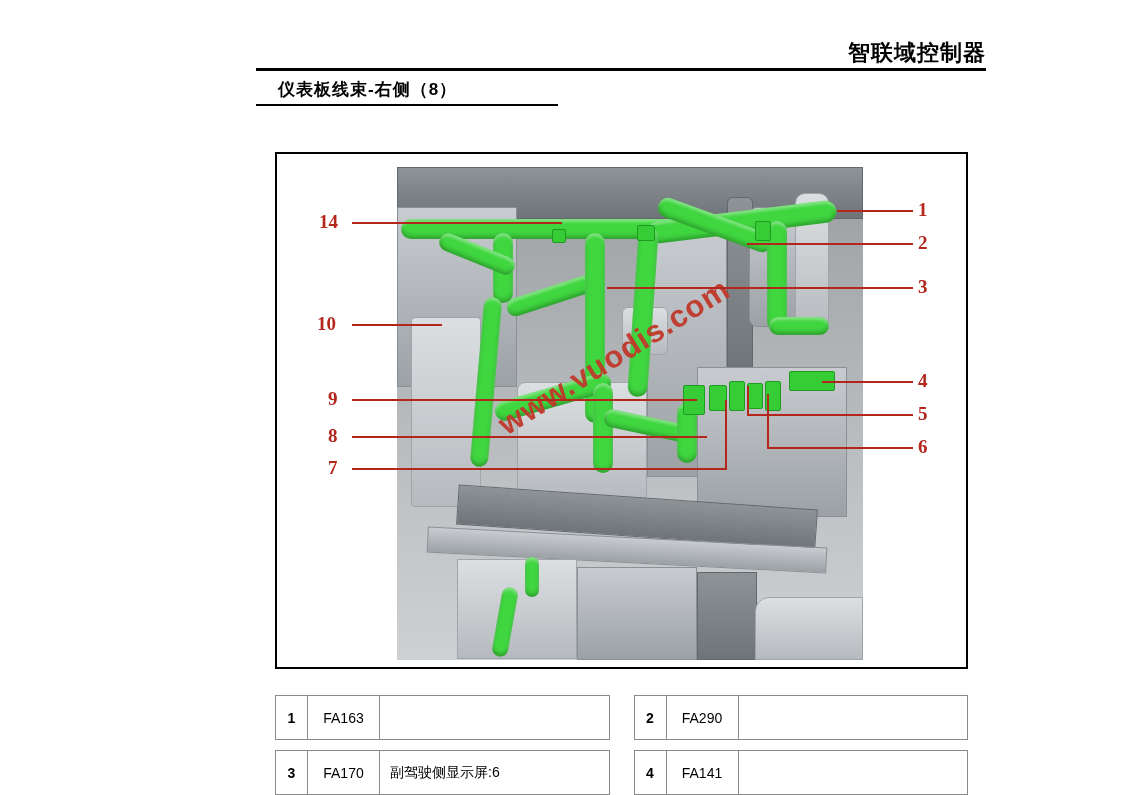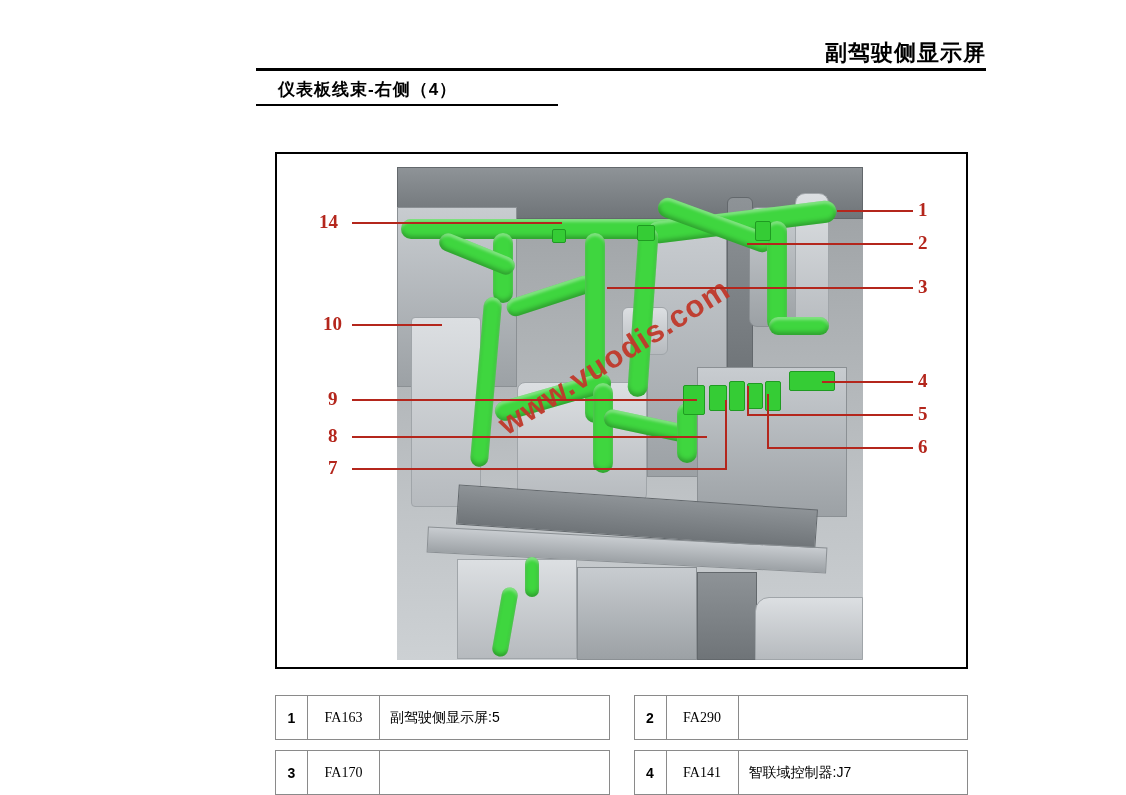--- a/index.html
+++ b/index.html
@@ -139,34 +139,33 @@
   .legend-idx {
     width: 32px;
     justify-content: center;
     border-right: 1px solid #8a8a8a;
     font-weight: bold;
   }
   .legend-code {
     width: 72px;
     justify-content: center;
     border-right: 1px solid #8a8a8a;
-    font-family: Liberation Serif, serif;
   }
   .legend-desc {
     flex: 1;
     padding-left: 10px;
   }
 </style>
 </head>
 <body>
 
-<div class="doc-title">副驾驶侧显示屏</div>
+<div class="doc-title">智联域控制器</div>
 <div class="doc-title-rule"></div>
 
-<div class="section-title">仪表板线束-右侧（4）</div>
+<div class="section-title">仪表板线束-右侧（8）</div>
 <div class="section-rule"></div>
 
 <div class="figure-frame">
 
   <div class="figure-image">
 
     <div class="shape metal-d" style="left:0;top:0;width:466px;height:52px;"></div>
     <div class="shape metal" style="left:0;top:40px;width:120px;height:180px;"></div>
     <div class="shape metal-l" style="left:14px;top:150px;width:70px;height:190px;border-radius:4px;"></div>
     <div class="shape metal" style="left:250px;top:60px;width:80px;height:250px;"></div>
@@ -238,43 +237,42 @@
   <div class="leader-v" style="left:448px;top:246px;height:70px;"></div>
   <div class="callout-num" style="left:51px;top:303px;">7</div>
 
   <div class="leader" style="left:75px;top:282px;width:355px;"></div>
   <div class="callout-num" style="left:51px;top:271px;">8</div>
 
   <div class="leader" style="left:75px;top:245px;width:345px;"></div>
   <div class="callout-num" style="left:51px;top:234px;">9</div>
 
   <div class="leader" style="left:75px;top:170px;width:90px;"></div>
-  <div class="callout-num" style="left:46px;top:159px;">10</div>
+  <div class="callout-num" style="left:40px;top:159px;">10</div>
 
   <div class="leader" style="left:75px;top:68px;width:210px;"></div>
   <div class="callout-num" style="left:42px;top:57px;">14</div>
 </div>
 
 <div class="legend">
 
   <div class="legend-row">
     <div class="legend-idx">1</div>
     <div class="legend-code">FA163</div>
-    <div class="legend-desc">副驾驶侧显示屏:5</div>
   </div>
 
   <div class="legend-row">
     <div class="legend-idx">2</div>
     <div class="legend-code">FA290</div>
   </div>
 
   <div class="legend-row">
     <div class="legend-idx">3</div>
     <div class="legend-code">FA170</div>
+    <div class="legend-desc">副驾驶侧显示屏:6</div>
   </div>
 
   <div class="legend-row">
     <div class="legend-idx">4</div>
     <div class="legend-code">FA141</div>
-    <div class="legend-desc">智联域控制器:J7</div>
   </div>
 
 </div>
 
 </body></html>

